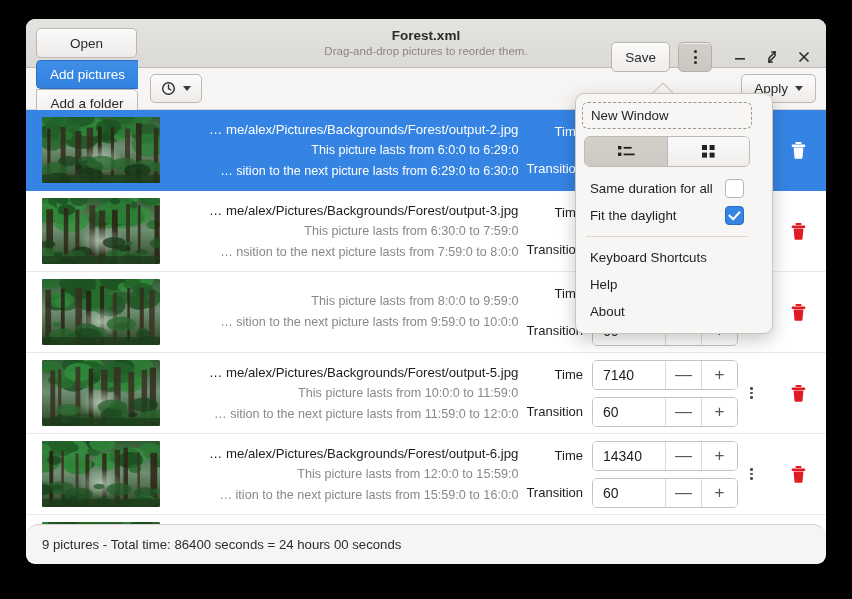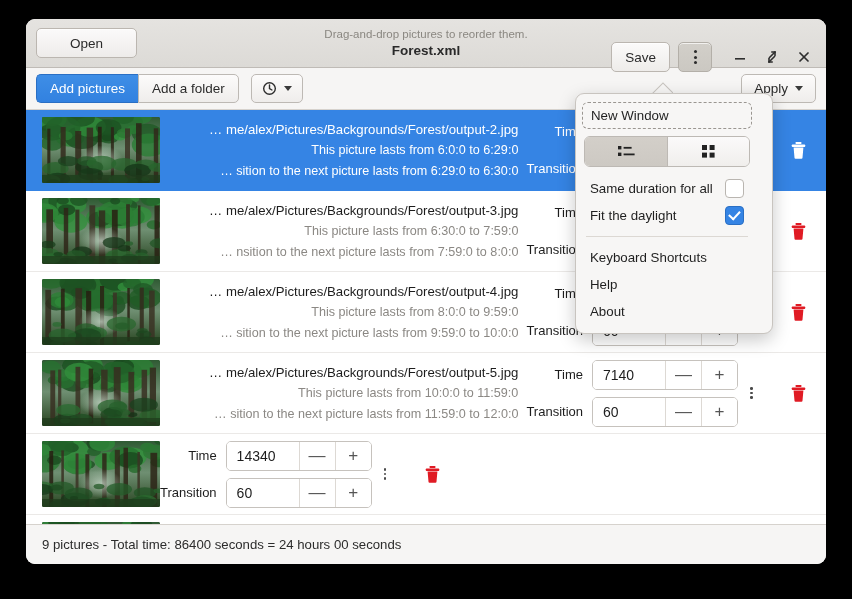--- a/index.html
+++ b/index.html
@@ -78,21 +78,21 @@
 
   
   #toolbar {
     height: 42px; flex: 0 0 42px;
     background: #f6f5f4;
     border-bottom: 1px solid #d6d2cd;
     display: flex; align-items: center;
     padding: 0 10px;
     position: relative;
   }
-  .linked { display: flex; }
+  .linked { display: flex; flex-direction: column; }
   .linked > .tb-btn:not(:last-child) { border-right: none; border-radius: 5px 0 0 5px; }
   .linked > .tb-btn:last-child { border-radius: 0 5px 5px 0; }
   .tb-btn {
     height: 29px;
     border: 1px solid #bdb9b4;
     background: linear-gradient(#fcfbfb, #efedeb);
     font-size: 13.5px; color: #2b2b2b;
     display: flex; align-items: center; justify-content: center; gap: 7px;
     padding: 0 13px;
     cursor: pointer;
@@ -184,21 +184,21 @@
   .trash { cursor: pointer; }
   .trash svg { display: block; }
 
   
   #statusbar {
     flex: 0 0 40px; height: 40px;
     background: #f6f5f4;
     border-top: 1px solid #d6d2cd;
     display: flex; align-items: center;
     padding: 0 16px;
-    font-size: 13.2px; color: #2c2c2c;
+    font-size: 13.2px; color: #2c2c2c; border-radius: 13px;
   }
 
   
   #popover {
     position: absolute;
     left: 549px; top: 63px;
     width: 198px;
     z-index: 40;
   }
   #pop-arrow {
@@ -277,22 +277,22 @@
 </style>
 </head>
 <body>
 
 <div id="window">
 
   <div id="headerbar">
     <div class="hb-btn" id="open-button">Open</div>
 
     <div id="title-block">
+      <div id="window-title">Forest.xml</div>
       <div id="window-subtitle">Drag-and-drop pictures to reorder them.</div>
-      <div id="window-title">Forest.xml</div>
     </div>
 
     <div id="hb-right">
       <div class="hb-btn">Save</div>
       <div class="hb-btn" id="menu-button">
         <span class="dots-vert">
             <i></i>
             <i></i>
             <i></i>
           </span>
@@ -628,21 +628,20 @@
             <ellipse cx="15.0" cy="45.4" rx="4.5" ry="2.3" fill="rgb(42,107,48)" opacity="0.75"></ellipse>
             <ellipse cx="44.7" cy="56.5" rx="14.4" ry="7.2" fill="rgb(27,69,31)" opacity="0.75"></ellipse>
             <ellipse cx="101.7" cy="55.3" rx="7.7" ry="3.8" fill="rgb(28,70,31)" opacity="0.75"></ellipse>
             <ellipse cx="9.5" cy="61.8" rx="8.9" ry="4.4" fill="rgb(21,53,23)" opacity="0.75"></ellipse>
             <ellipse cx="20.4" cy="56.4" rx="13.7" ry="6.8" fill="rgb(40,100,45)" opacity="0.75"></ellipse>
             <ellipse cx="14.7" cy="64.7" rx="6.4" ry="3.2" fill="rgb(32,82,36)" opacity="0.75"></ellipse>
     <rect y="58" width="118" height="8" fill="#1f3a1c" opacity="0.72"></rect>
   </svg>
         </div>
     <div class="row-text">
-      <div class="path-line">… me/alex/Pictures/Backgrounds/Forest/output-4.jpg</div>
       <div class="sub-line">This picture lasts from 8:0:0 to 9:59:0</div>
       <div class="sub-line">… sition to the next picture lasts from 9:59:0 to 10:0:0</div>
     </div>
     <div class="spin-col">
       <div class="spin-row">
         <span class="spin-label">Time</span>
         <div class="spin">
           <span class="val">7140</span>
           <span class="step">—</span>
           <span class="step">+</span>
@@ -847,20 +846,25 @@
             <ellipse cx="63.2" cy="58.9" rx="5.0" ry="2.5" fill="rgb(37,93,41)" opacity="0.75"></ellipse>
             <ellipse cx="18.9" cy="46.9" rx="13.0" ry="6.5" fill="rgb(36,90,40)" opacity="0.75"></ellipse>
             <ellipse cx="0.3" cy="48.5" rx="10.8" ry="5.4" fill="rgb(22,57,25)" opacity="0.75"></ellipse>
             <ellipse cx="36.7" cy="53.5" rx="13.9" ry="7.0" fill="rgb(33,83,37)" opacity="0.75"></ellipse>
             <ellipse cx="60.8" cy="60.8" rx="7.9" ry="3.9" fill="rgb(26,67,30)" opacity="0.75"></ellipse>
             <ellipse cx="14.6" cy="46.6" rx="6.0" ry="3.0" fill="rgb(29,73,32)" opacity="0.75"></ellipse>
             <ellipse cx="32.0" cy="57.0" rx="4.0" ry="2.0" fill="rgb(25,63,28)" opacity="0.75"></ellipse>
     <rect y="58" width="118" height="8" fill="#1f3a1c" opacity="0.72"></rect>
   </svg>
         </div>
+    <div class="row-text">
+      <div class="path-line">… me/alex/Pictures/Backgrounds/Forest/output-6.jpg</div>
+      <div class="sub-line">This picture lasts from 12:0:0 to 15:59:0</div>
+      <div class="sub-line">… ition to the next picture lasts from 15:59:0 to 16:0:0</div>
+    </div>
     <div class="spin-col">
       <div class="spin-row">
         <span class="spin-label">Time</span>
         <div class="spin">
           <span class="val">14340</span>
           <span class="step">—</span>
           <span class="step">+</span>
         </div>
       </div>
       <div class="spin-row">

